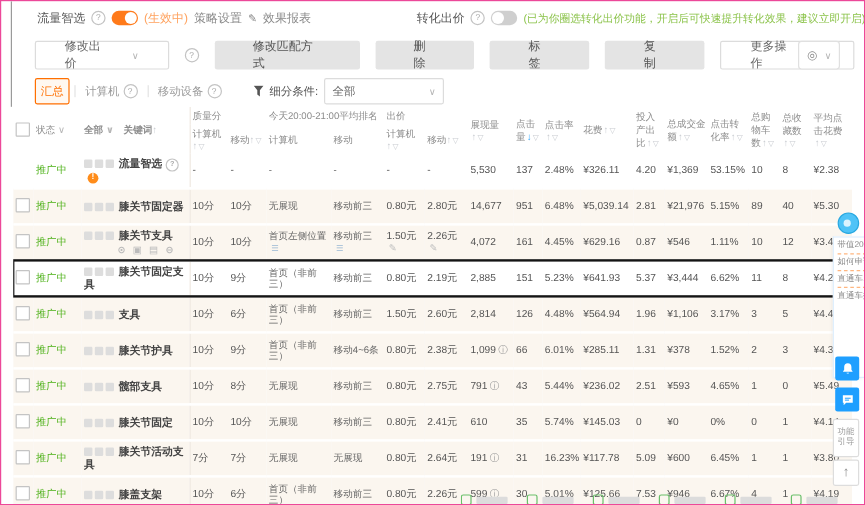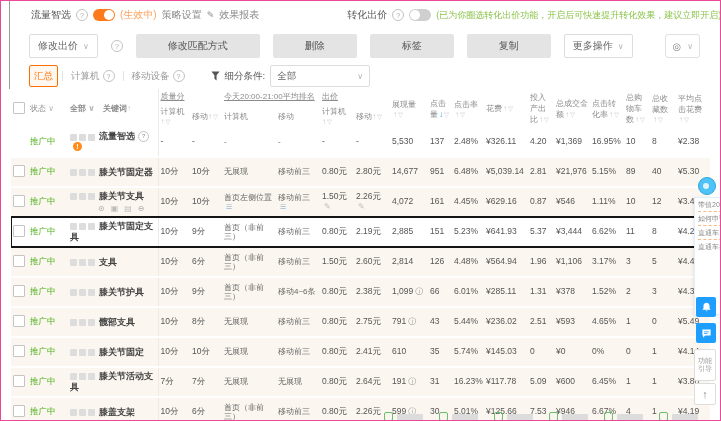--- a/index.html
+++ b/index.html
@@ -20,41 +20,41 @@
   .tb-gray{color:#8a8a8a;}
   .pencil-ico{color:#8a8a8a;font-size:9px;}
   .tb-right{display:flex;align-items:center;gap:5px;margin-left:78px;}
   .tb-tip{color:#8bc34a;font-size:9px;text-align:center;}
   .chartsvg{width:11px;height:10px;display:inline-block;}
 
   
   .toolbar{position:absolute;top:32px;left:28px;right:8px;height:26px;display:flex;align-items:center;gap:13px;font-size:10px;}
   .btn{height:24px;display:inline-flex;align-items:center;justify-content:center;border-radius:2px;cursor:pointer;box-sizing:border-box;}
   .btn-orange{background:#ff6f00;color:#fff;padding:0 10px;}
-  .btn-outline{background:#fff;border:1px solid #dcdcdc;color:#666;padding:0 8px;gap:5px;}
+  .btn-outline{background:#fff;border:1px solid #dcdcdc;color:#666;padding:0 24px;gap:19px;}
   .btn-gray{background:#e4e4e4;color:#555;padding:0 32px;}
   .chev{color:#b6b6b6;font-size:8px;}
   .tool-right{position:absolute;right:12px;top:1px;height:22px;display:flex;align-items:center;gap:6px;border:1px solid #e0e0e0;border-radius:3px;padding:0 6px;background:#fff;color:#888;}
 
   
   .filterbar{position:absolute;top:64px;left:28px;height:22px;display:flex;align-items:center;font-size:9.5px;color:#999;}
   .tab{display:inline-flex;align-items:center;height:20px;padding:0 4px;cursor:pointer;}
   .tab.active{border:1px solid #ff6f00;color:#ff6f00;background:#fff8f1;border-radius:2px;}
   .tab .qmark{margin-left:3px;}
   .vdiv{width:1px;height:10px;background:#e3e3e3;margin:0 4px;}
   .seg{display:flex;align-items:center;gap:5px;margin-left:22px;color:#555;}
   .funnel{width:9px;height:10px;}
   .seg-select{display:inline-flex;align-items:center;justify-content:space-between;width:86px;height:20px;border:1px solid #dcdcdc;border-radius:2px;padding:0 6px;color:#666;background:#fff;cursor:pointer;}
 
   
   .tablewrap{position:absolute;top:88px;left:10px;width:701px;bottom:0;overflow:hidden;}
   table{border-collapse:collapse;table-layout:fixed;width:699px;}
   thead th{font-weight:normal;font-size:8px;color:#8c8c8c;text-align:left;padding:2px 2px;vertical-align:middle;}
   thead tr#h1 th{border-bottom:none;}
-  .grp{white-space:nowrap;overflow:visible;text-decoration:underline;}
+  .grp{white-space:nowrap;overflow:visible;}
   .mh .hic{white-space:nowrap;margin-left:1px;}
   .sort{color:#c9ccd1;font-size:8px;}
   .sort-active{color:#1e9fff;font-size:8px;font-weight:bold;}
   .filt{color:#c9ccd1;font-size:6.5px;margin-left:1px;}
   .kwh{margin-left:6px;color:#8c8c8c;}
   tbody td{font-size:8.5px;color:#555;padding:3px 2px;vertical-align:middle;height:22px;line-height:1.15;}
   tbody tr{background:#fff;border-bottom:2px solid #fff;}
   tbody tr.beige{background:#fbf6ef;}
   tbody tr.highlight{outline:2px solid #141414;outline-offset:-1px;background:#fff;}
   td.kwcell,th.kwth{border-right:1px solid #efe9e1;font-weight:bold;}
@@ -235,21 +235,21 @@
             <td class="rank"><span>-</span></td>
             <td class="rank"><span>-</span></td>
             <td><span>-</span></td>
             <td><span>-</span></td>
             <td><span>5,530</span></td>
             <td><span>137</span></td>
             <td><span>2.48%</span></td>
             <td><span>¥326.11</span></td>
             <td><span>4.20</span></td>
             <td><span>¥1,369</span></td>
-            <td><span>16.95%</span></td>
+            <td><span>53.15%</span></td>
             <td><span>10</span></td>
             <td><span>8</span></td>
             <td><span>¥2.38</span></td>
           </tr>
           <tr class="beige ">
             <td class="cb"><span class="cbx"></span></td>
             <td><span class="status">推广中</span></td>
             <td class="kwcell"><span class="mini-icons">
                 <span class="mini-ico"></span>
                 <span class="mini-ico"></span>

